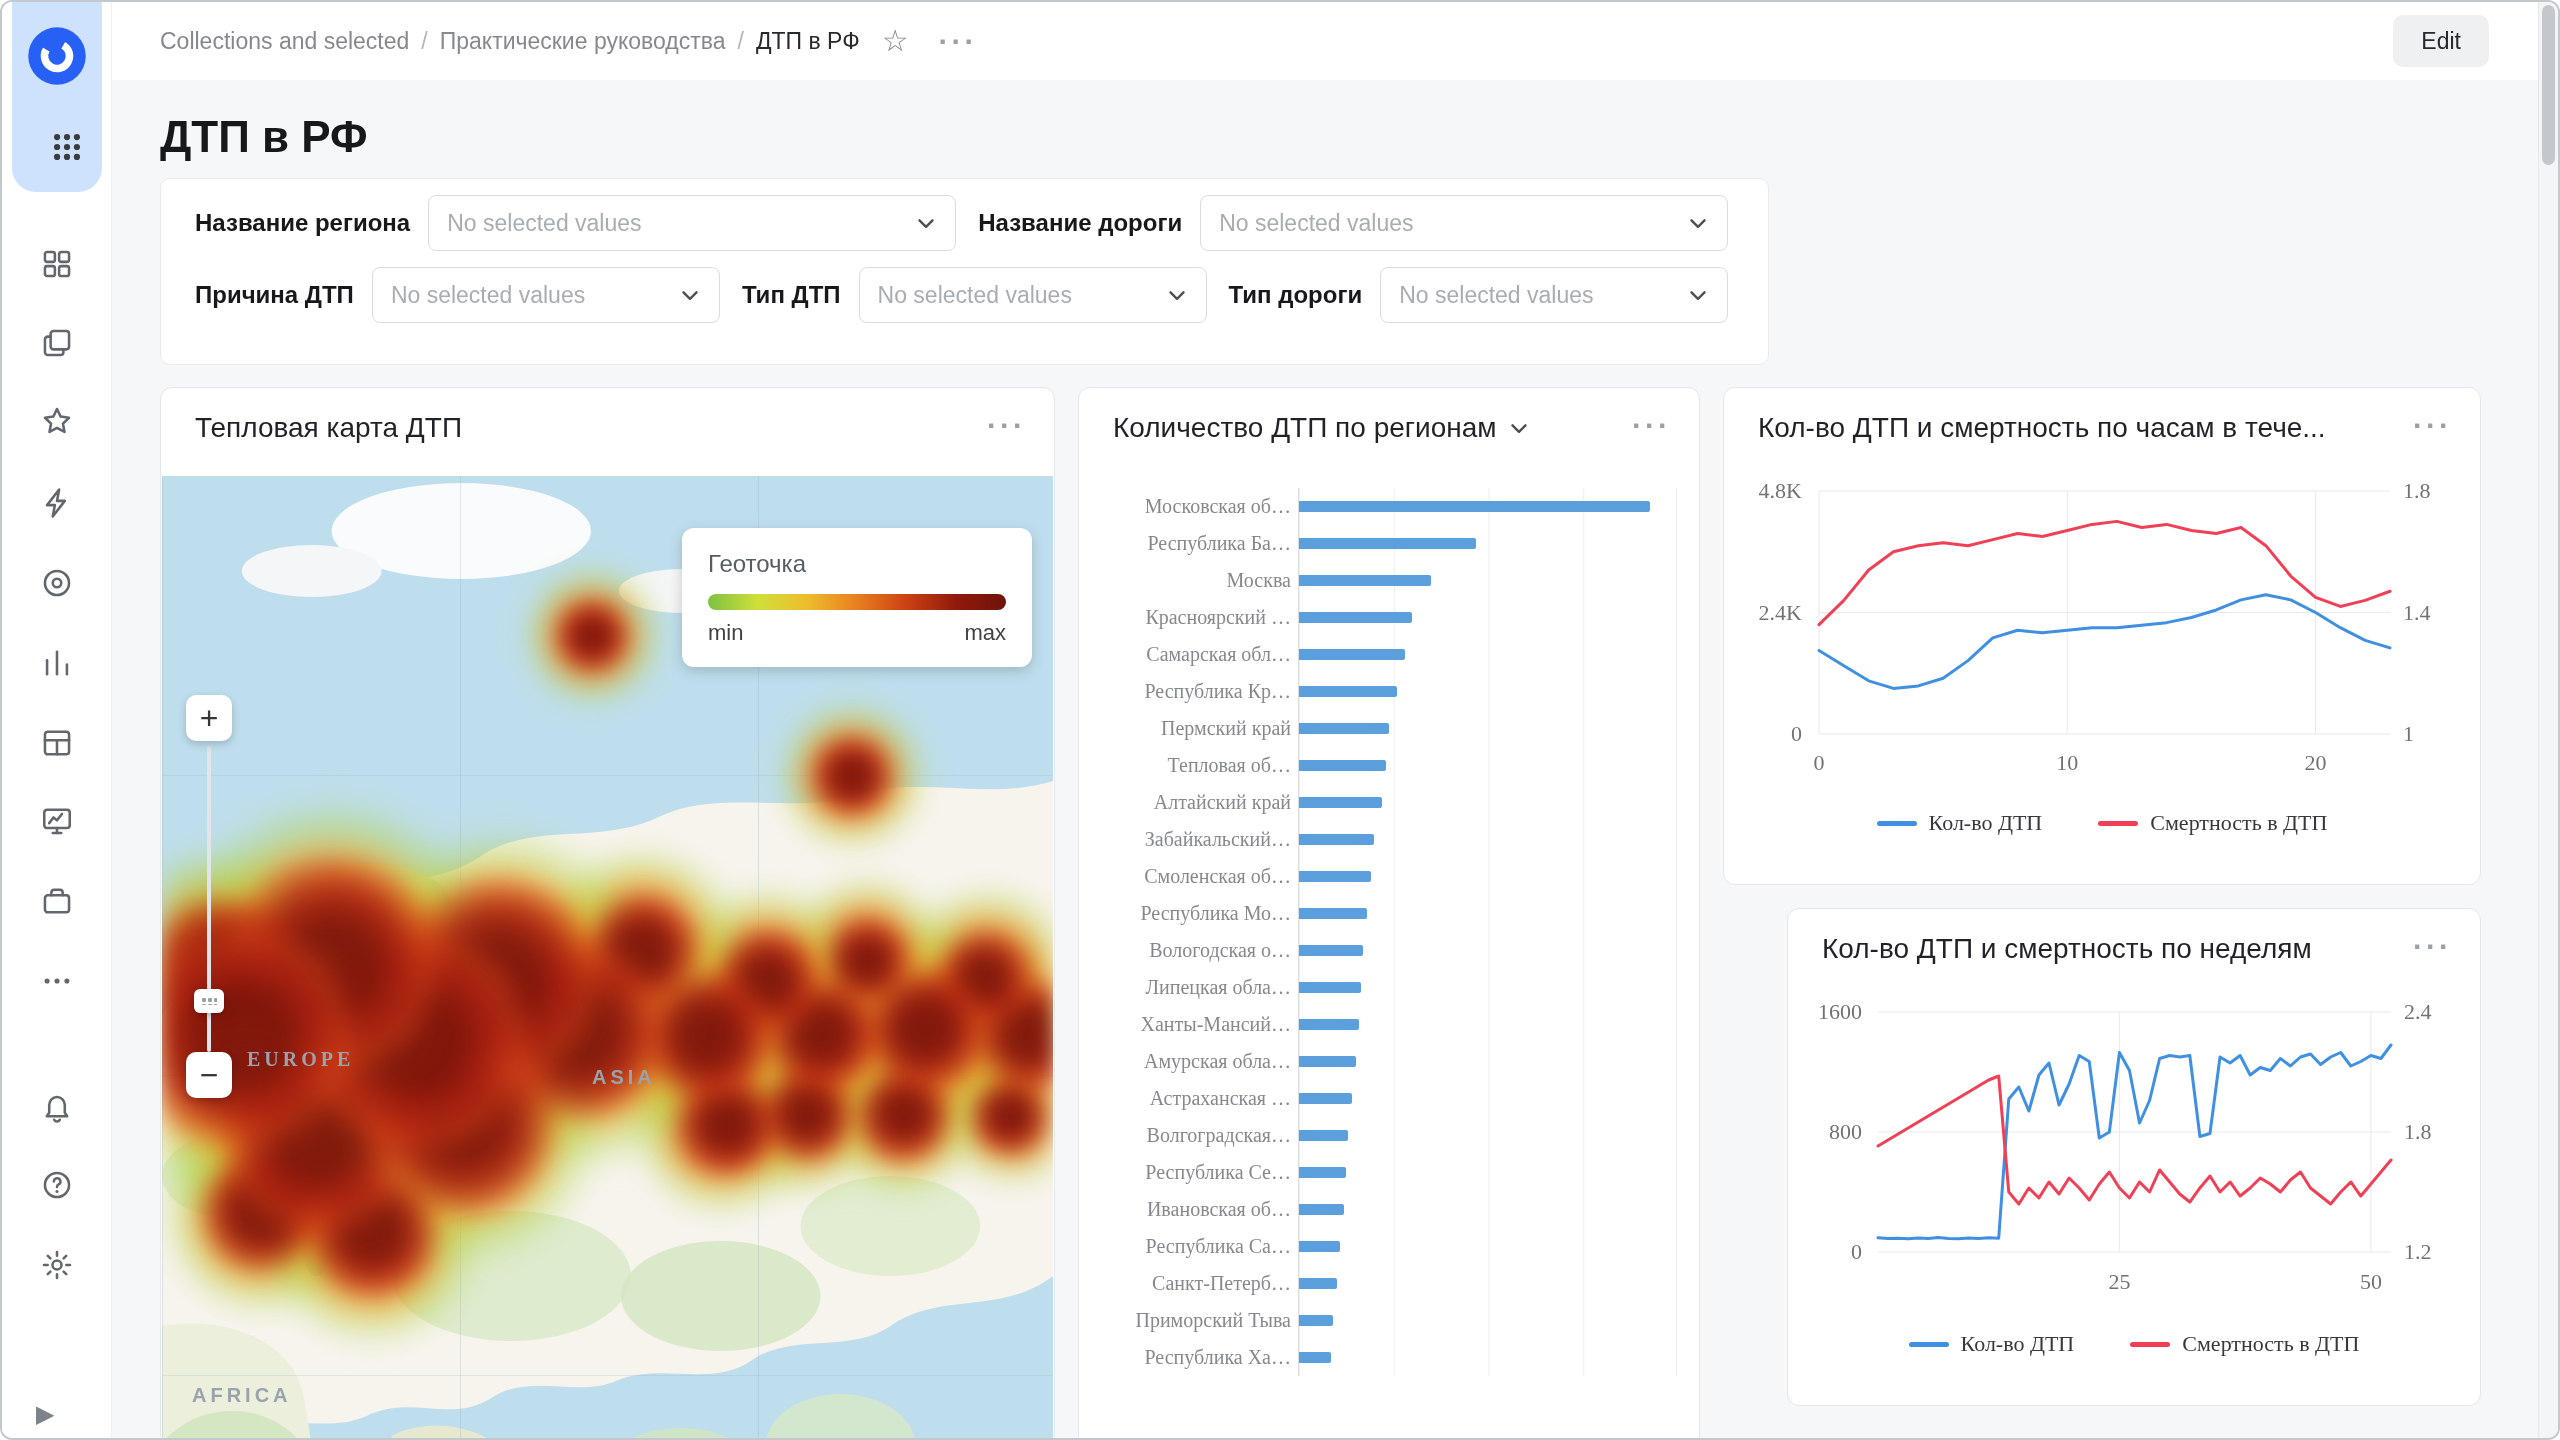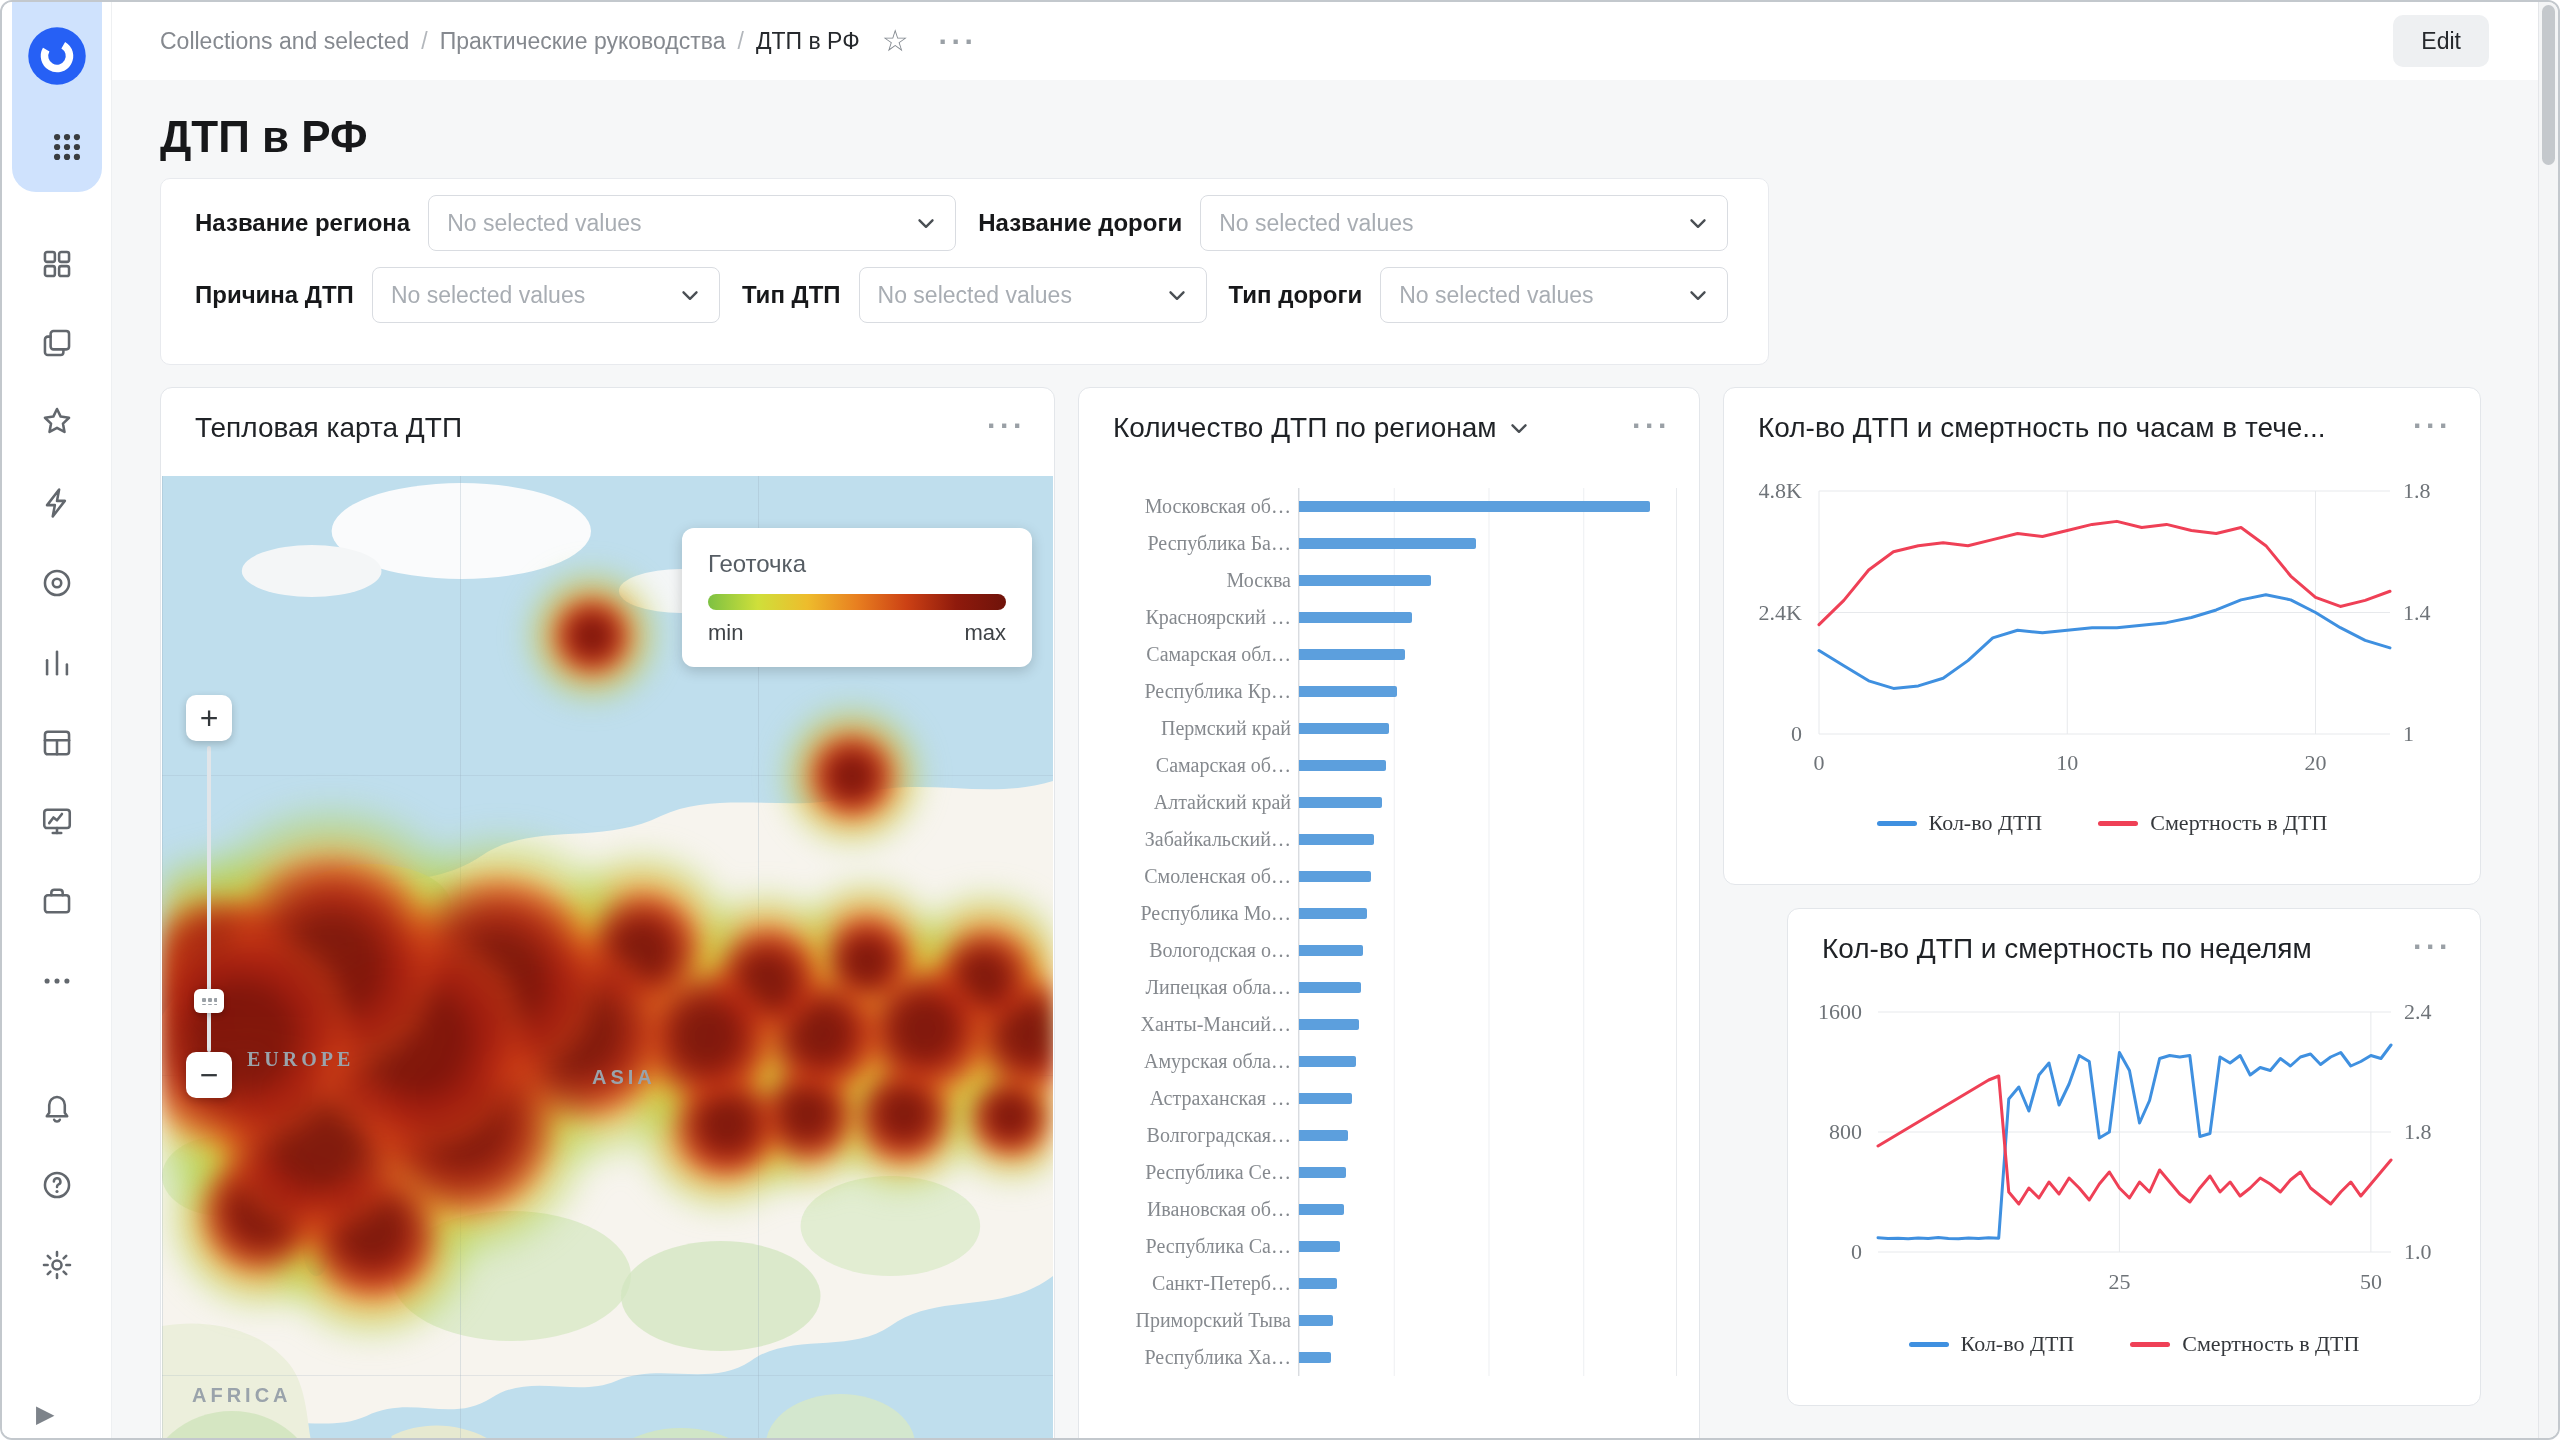--- a/index.html
+++ b/index.html
@@ -438,21 +438,21 @@
               <div class="bar" style="width: 26%; background: rgb(92, 159, 221);"></div>
             </div>
           </div>
           <div class="bar-row">
             <div class="bar-label">Пермский край</div>
             <div class="bar-track">
               <div class="bar" style="width: 24%; background: rgb(92, 159, 221);"></div>
             </div>
           </div>
           <div class="bar-row">
-            <div class="bar-label">Самарская об…</div>
+            <div class="bar-label">Тепловая об…</div>
             <div class="bar-track">
               <div class="bar" style="width: 23%; background: rgb(92, 159, 221);"></div>
             </div>
           </div>
           <div class="bar-row">
             <div class="bar-label">Алтайский край</div>
             <div class="bar-track">
               <div class="bar" style="width: 22%; background: rgb(92, 159, 221);"></div>
             </div>
           </div>
@@ -611,21 +611,21 @@
               <line class="grid" x1="0" y1="0" x2="1000" y2="0"></line>
               <line class="grid" x1="0" y1="200" x2="1000" y2="200"></line>
               <line class="grid" x1="0" y1="400" x2="1000" y2="400"></line>
               <line class="grid" x1="470.5882352941176" y1="0" x2="470.5882352941176" y2="400"></line>
               <line class="grid" x1="960.7843137254903" y1="0" x2="960.7843137254903" y2="400"></line>
               <polyline class="series" points="0.0,376.3 19.6,377.5 39.2,377.0 58.8,378.0 78.4,376.5 98.0,377.5 117.6,376.0 137.3,377.3 156.9,377.8 176.5,376.8 196.1,377.5 215.7,376.3 235.3,377.0 254.9,145.0 274.5,125.0 294.1,165.0 313.7,105.0 333.3,85.0 352.9,155.0 372.5,120.0 392.2,72.5 411.8,82.5 431.4,210.0 451.0,200.0 470.6,67.5 490.2,97.5 509.8,185.0 529.4,147.5 549.0,77.5 568.6,72.5 588.2,75.0 607.8,72.5 627.5,207.5 647.1,202.5 666.7,75.0 686.3,85.0 705.9,72.5 725.5,105.0 745.1,92.5 764.7,97.5 784.3,77.5 803.9,90.0 823.5,75.0 843.1,70.0 862.7,87.5 882.4,75.0 902.0,67.5 921.6,90.0 941.2,82.5 960.8,72.5 980.4,77.5 1000.0,55.0" style="stroke:#3f90e0"></polyline>
               <polyline class="series" points="0.0,223.3 19.6,213.3 39.2,203.3 58.8,193.3 78.4,183.3 98.0,173.3 117.6,163.3 137.3,153.3 156.9,143.3 176.5,133.3 196.1,123.3 215.7,113.3 235.3,106.7 254.9,300.0 274.5,320.0 294.1,293.3 313.7,310.0 333.3,283.3 352.9,303.3 372.5,276.7 392.2,293.3 411.8,313.3 431.4,286.7 451.0,266.7 470.6,293.3 490.2,310.0 509.8,283.3 529.4,300.0 549.0,263.3 568.6,283.3 588.2,303.3 607.8,316.7 627.5,293.3 647.1,273.3 666.7,300.0 686.3,283.3 705.9,306.7 725.5,293.3 745.1,276.7 764.7,286.7 784.3,300.0 803.9,280.0 823.5,266.7 843.1,293.3 862.7,306.7 882.4,320.0 902.0,300.0 921.6,283.3 941.2,306.7 960.8,286.7 980.4,266.7 1000.0,246.7" style="stroke:#ef4056"></polyline>
             </svg>
           </div>
         <div class="yticks right">
-            <div class="ytick" style="top: 100%;">1.0</div>
+            <div class="ytick" style="top: 100%;">1.2</div>
             <div class="ytick" style="top: 50%;">1.8</div>
             <div class="ytick" style="top: 0%;">2.4</div>
           </div>
         <div class="xticks">
             <div class="xtick" style="left: 47.0588%;">25</div>
             <div class="xtick" style="left: 96.0784%;">50</div>
           </div>
         <div class="chart-legend">
           <span class="legend-item">
             <i class="legend-swatch" style="background: rgb(63, 144, 224);"></i>

